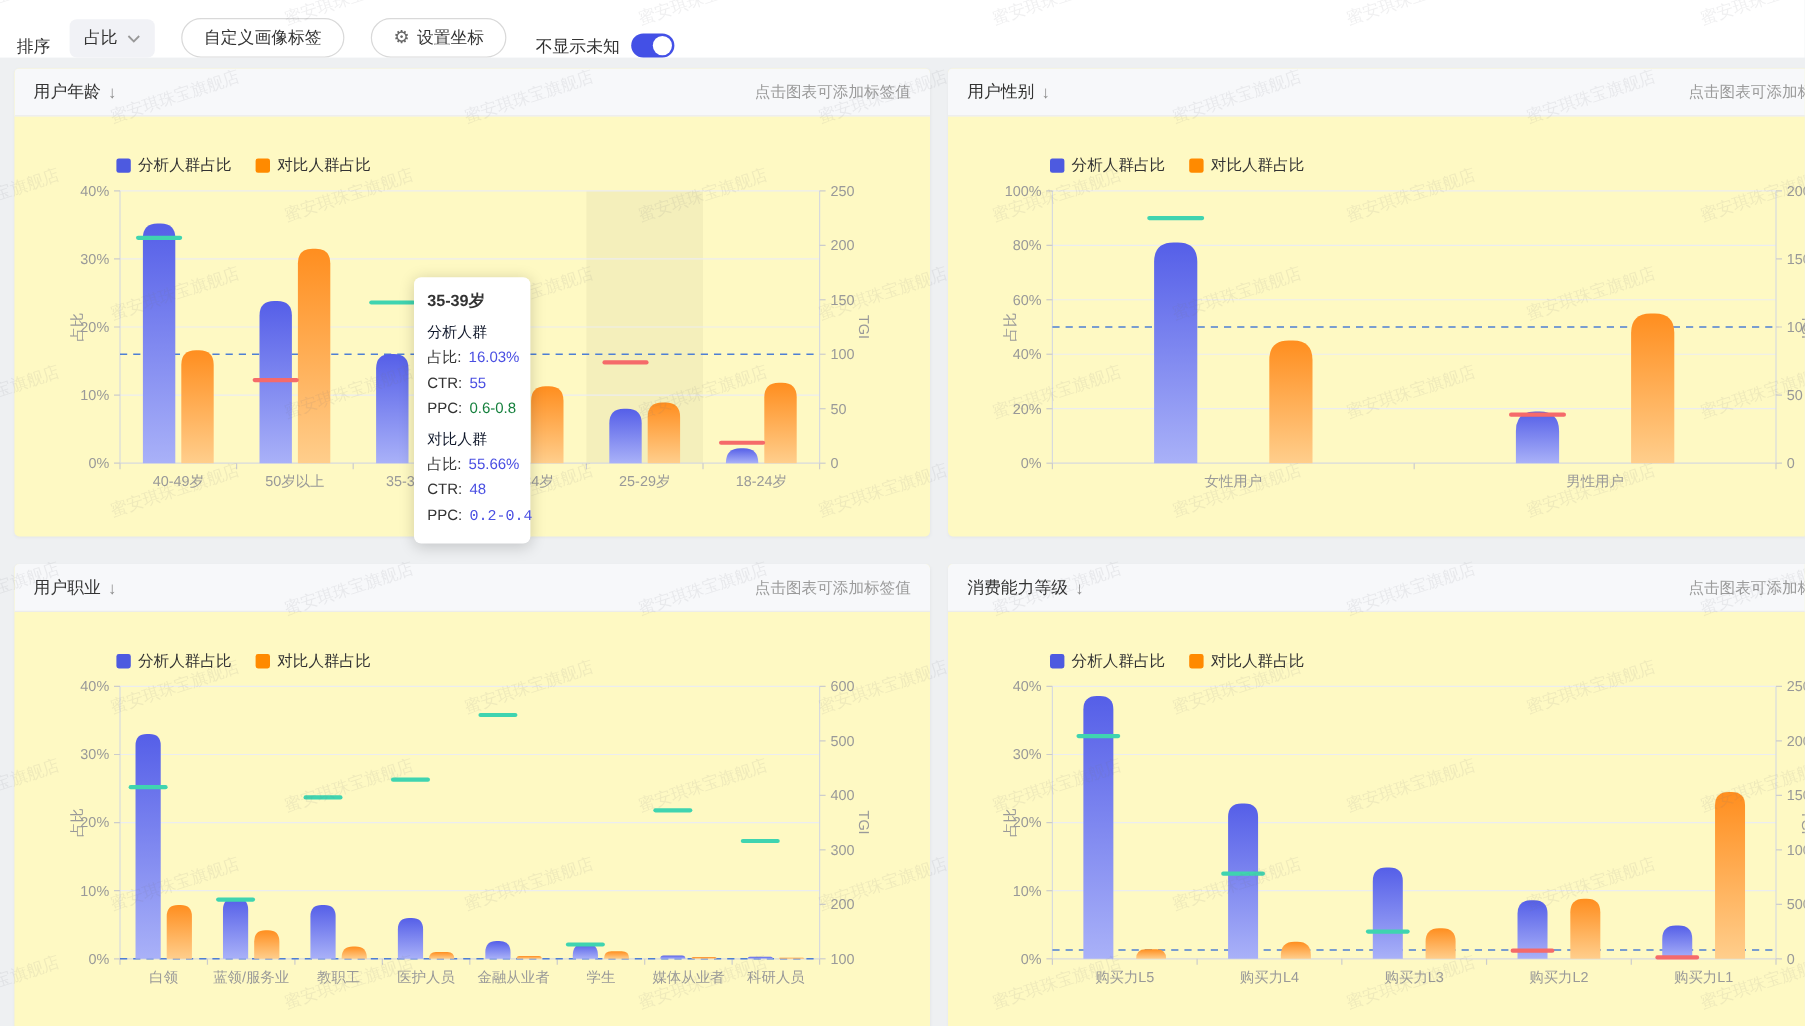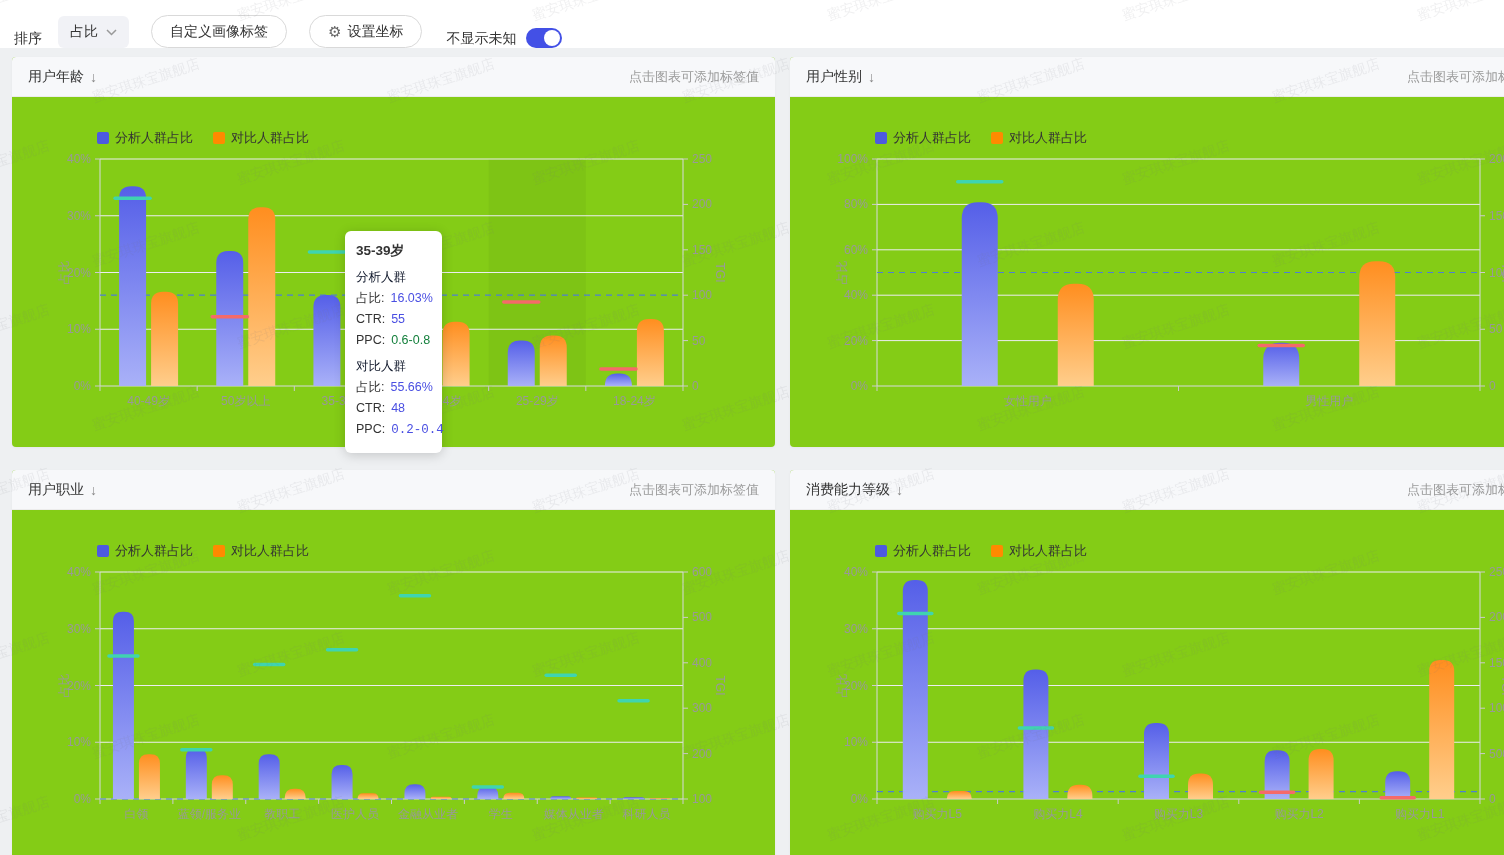--- a/index.html
+++ b/index.html
@@ -15,21 +15,21 @@
   .tb-label{font-size:14px;color:#333;white-space:nowrap}
   .select{height:32px;background:#f1f2f6;border-radius:6px;display:flex;align-items:center;
     padding:0 12px;margin-left:16px;font-size:14px;color:#333;cursor:pointer;gap:8px}
   .pill{height:33px;border:1px solid #d9d9d9;border-radius:17px;background:#fff;
     display:flex;align-items:center;padding:0 18px;font-size:14px;color:#333;margin-left:22px;cursor:pointer;gap:6px}
   .gear{color:#666;font-size:15px;line-height:1}
   .hide-unknown{margin-left:24px}
   .toggle{width:36px;height:20px;border-radius:10px;background:#4350e6;position:relative;margin-left:10px;cursor:pointer}
   .toggle::after{content:"";position:absolute;right:2px;top:2px;width:16px;height:16px;border-radius:50%;background:#fff}
   
-  .panel{position:absolute;width:763px;height:390px;background:#84cc16;border-radius:4px;
+  .panel{position:absolute;width:763px;height:390px;background:#fef9c3;border-radius:4px;
     overflow:hidden;box-shadow:0 1px 3px rgba(0,0,0,.04);z-index:1}
   .p0{left:12px;top:57px}.p1{left:790px;top:57px}.p2{left:12px;top:470px}.p3{left:790px;top:470px}
   .panel-header{height:40px;background:#f7f8fa;border-bottom:1px solid #ececec;
     display:flex;align-items:center;padding:0 16px;box-sizing:border-box}
   .panel-title{font-size:14px;color:#333}
   .sort-arrow{color:#888;margin-left:6px;font-size:14px}
   .panel-hint{margin-left:auto;color:#9b9b9b;font-size:13px;white-space:nowrap}
   .legend{position:absolute;left:85px;top:72px;display:flex;align-items:flex-end;
     font-size:13px;color:#333;z-index:2}
   .legend-item{display:flex;align-items:center;cursor:pointer}

